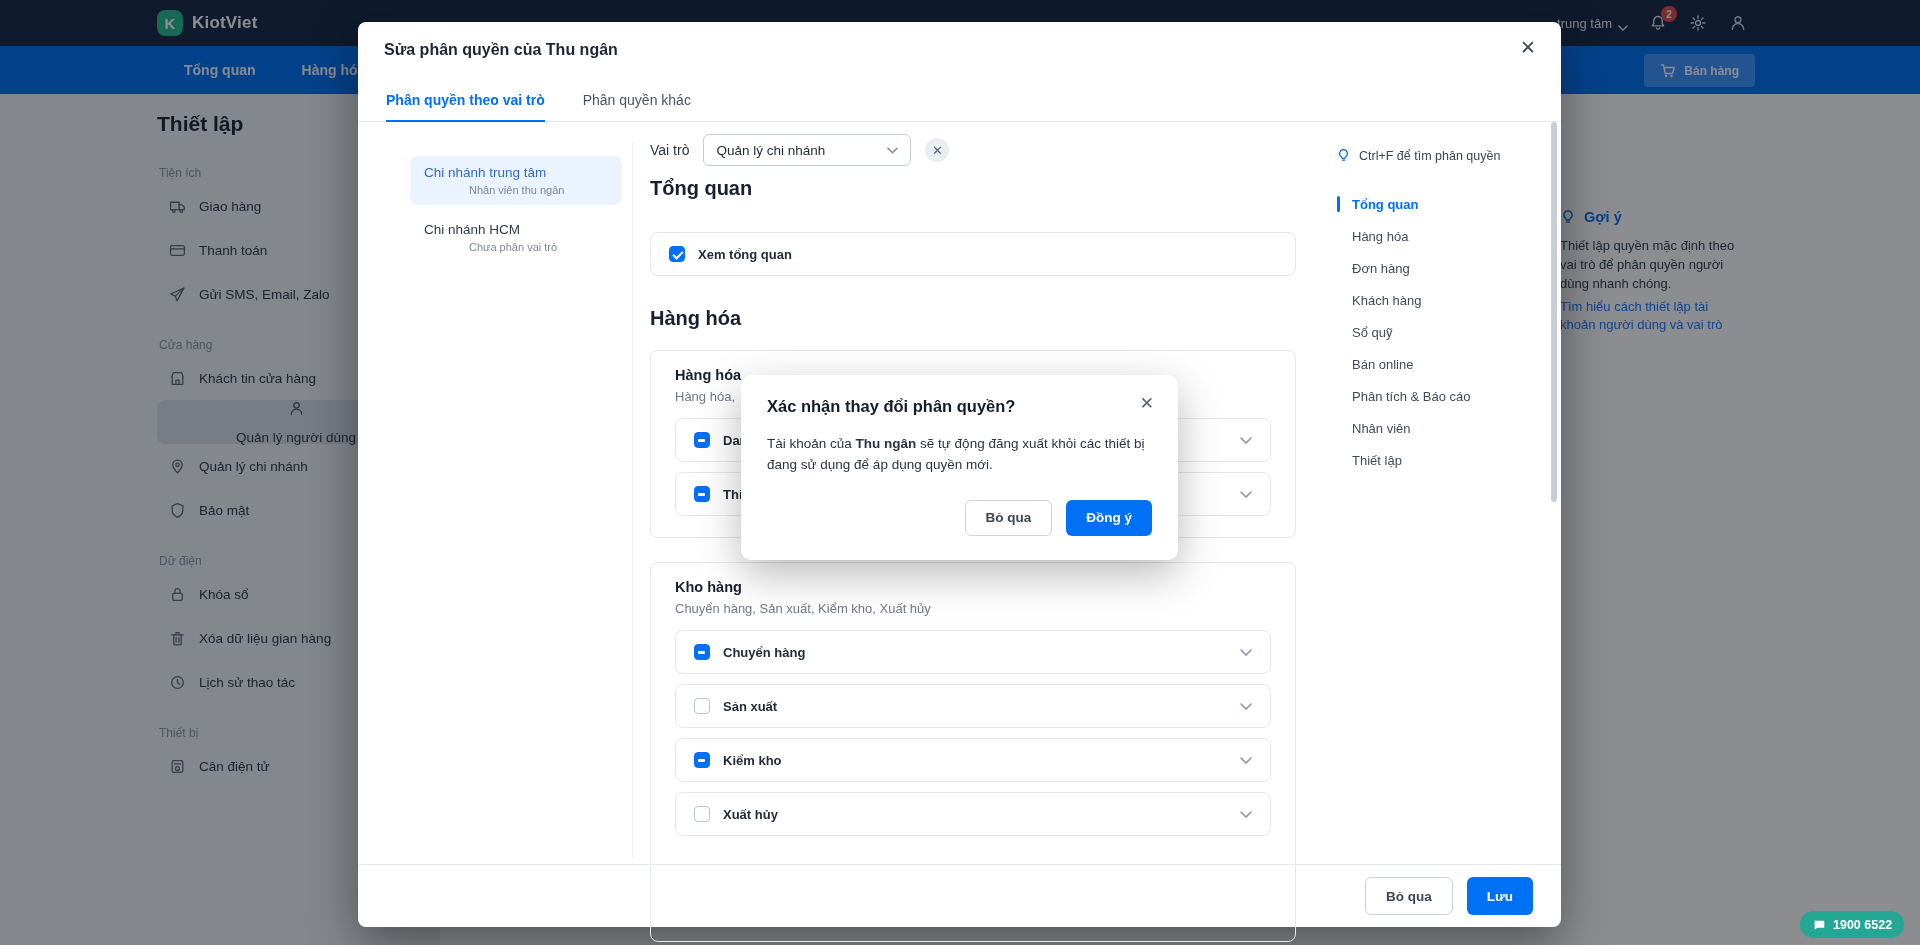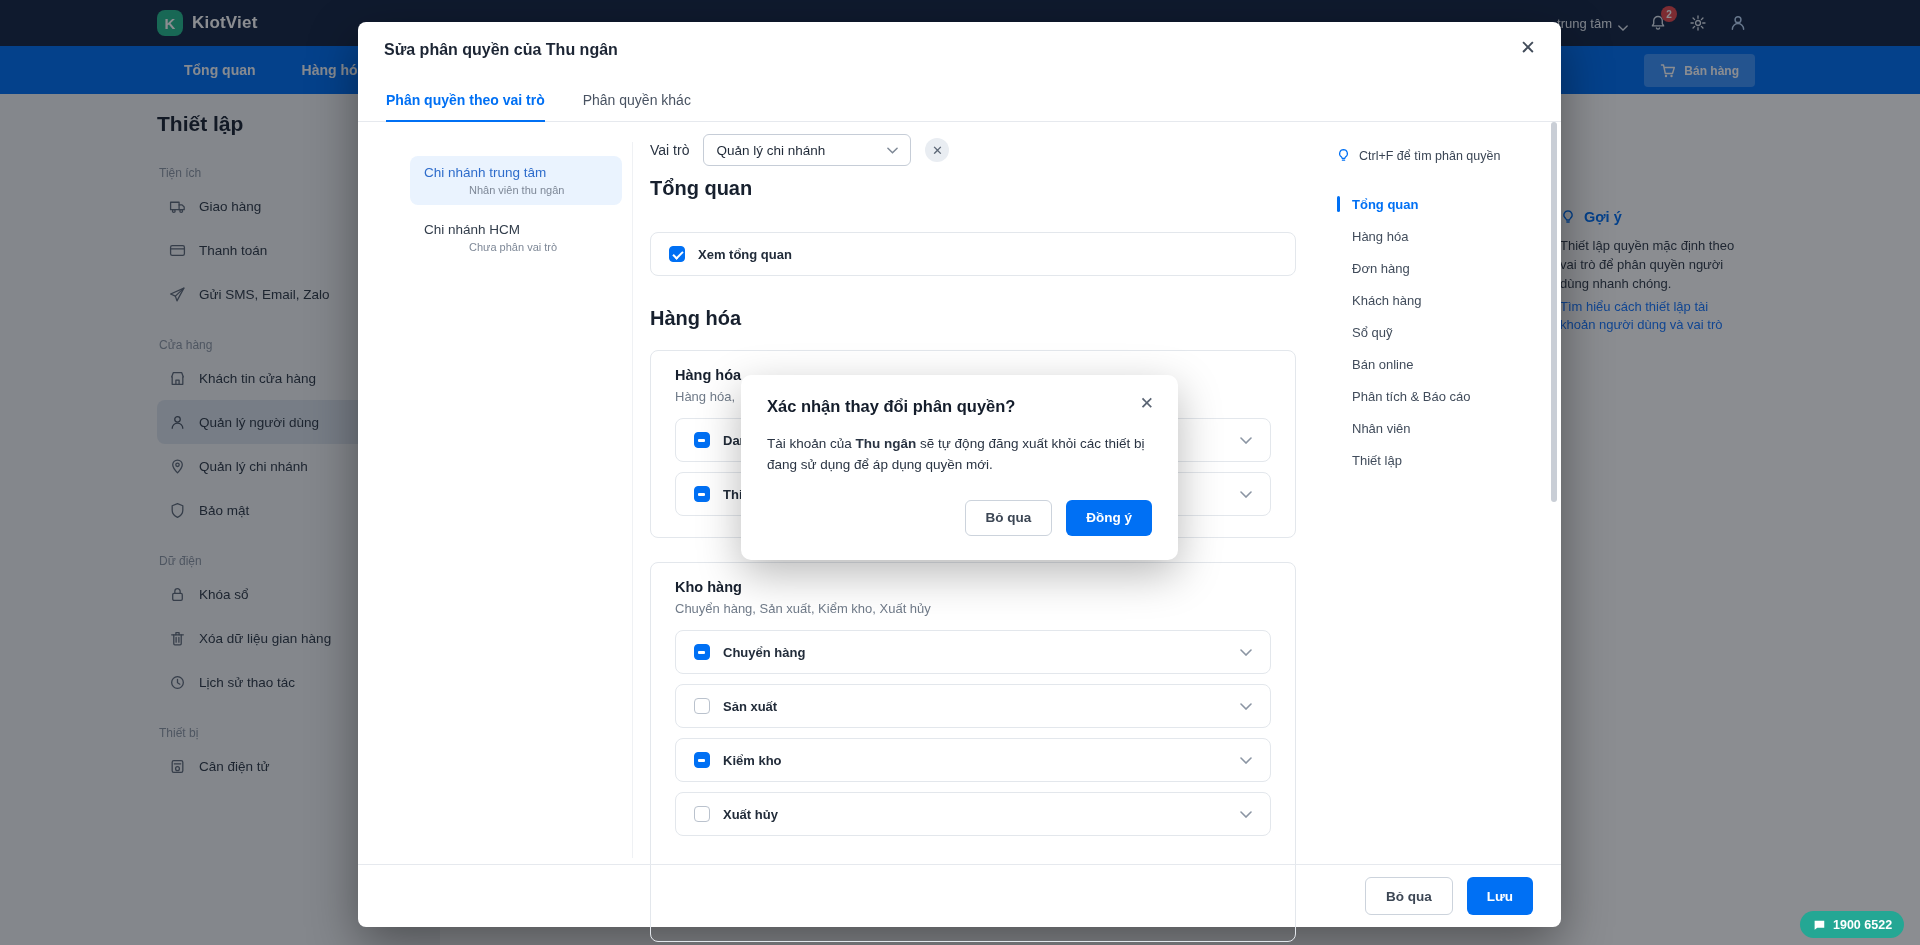--- a/index.html
+++ b/index.html
@@ -28,21 +28,21 @@
   .nav-item { color:#fff; font-size:14px; font-weight:bold; opacity:.96; }
   .sell-btn { position:absolute; right:165px; top:8px; height:33px; background:#3e93fb; border:none;
               border-radius:4px; color:#fff; font-weight:bold; font-size:12px;
               display:flex; align-items:center; gap:8px; padding:0 16px; }
 
   .sb { position:absolute; left:157px; top:112px; width:278px; z-index:2; }
   .sb-title { font-size:21px; font-weight:bold; color:#1b2433; margin-bottom:30px; }
   .sb-cap { font-size:12px; color:#8d97a5; margin:22px 0 4px 2px; }
   .sb-item { height:44px; display:flex; align-items:center; gap:13px; padding:0 12px;
              border-radius:8px; font-size:13.5px; color:#303b49; }
-  .sb-item.active { background:#d9e1ea; }
+  .sb-item.active { background:#d9e1ea;flex-direction:column; }
   .sb-item svg { flex:0 0 auto; }
 
   .hint { position:absolute; left:1560px; top:170px; width:180px; z-index:2;margin-top:39px; }
   .hint-hd { display:flex; align-items:center; gap:8px; color:#0070f4; font-size:14.5px; font-weight:bold; }
   .hint-tx { margin-top:12px; font-size:13px; color:#333e4c; line-height:1.45; }
   .hint-lk { margin-top:4px; font-size:13px; color:#1a79ff; line-height:1.45; }
 
   .chat { position:absolute; left:1800px; top:911px; height:27px; border-radius:14px; background:#24a794;
           color:#fff; display:flex; align-items:center; gap:7px; padding:0 12px;
           font-size:12.5px; font-weight:bold; z-index:15; border:none; }

